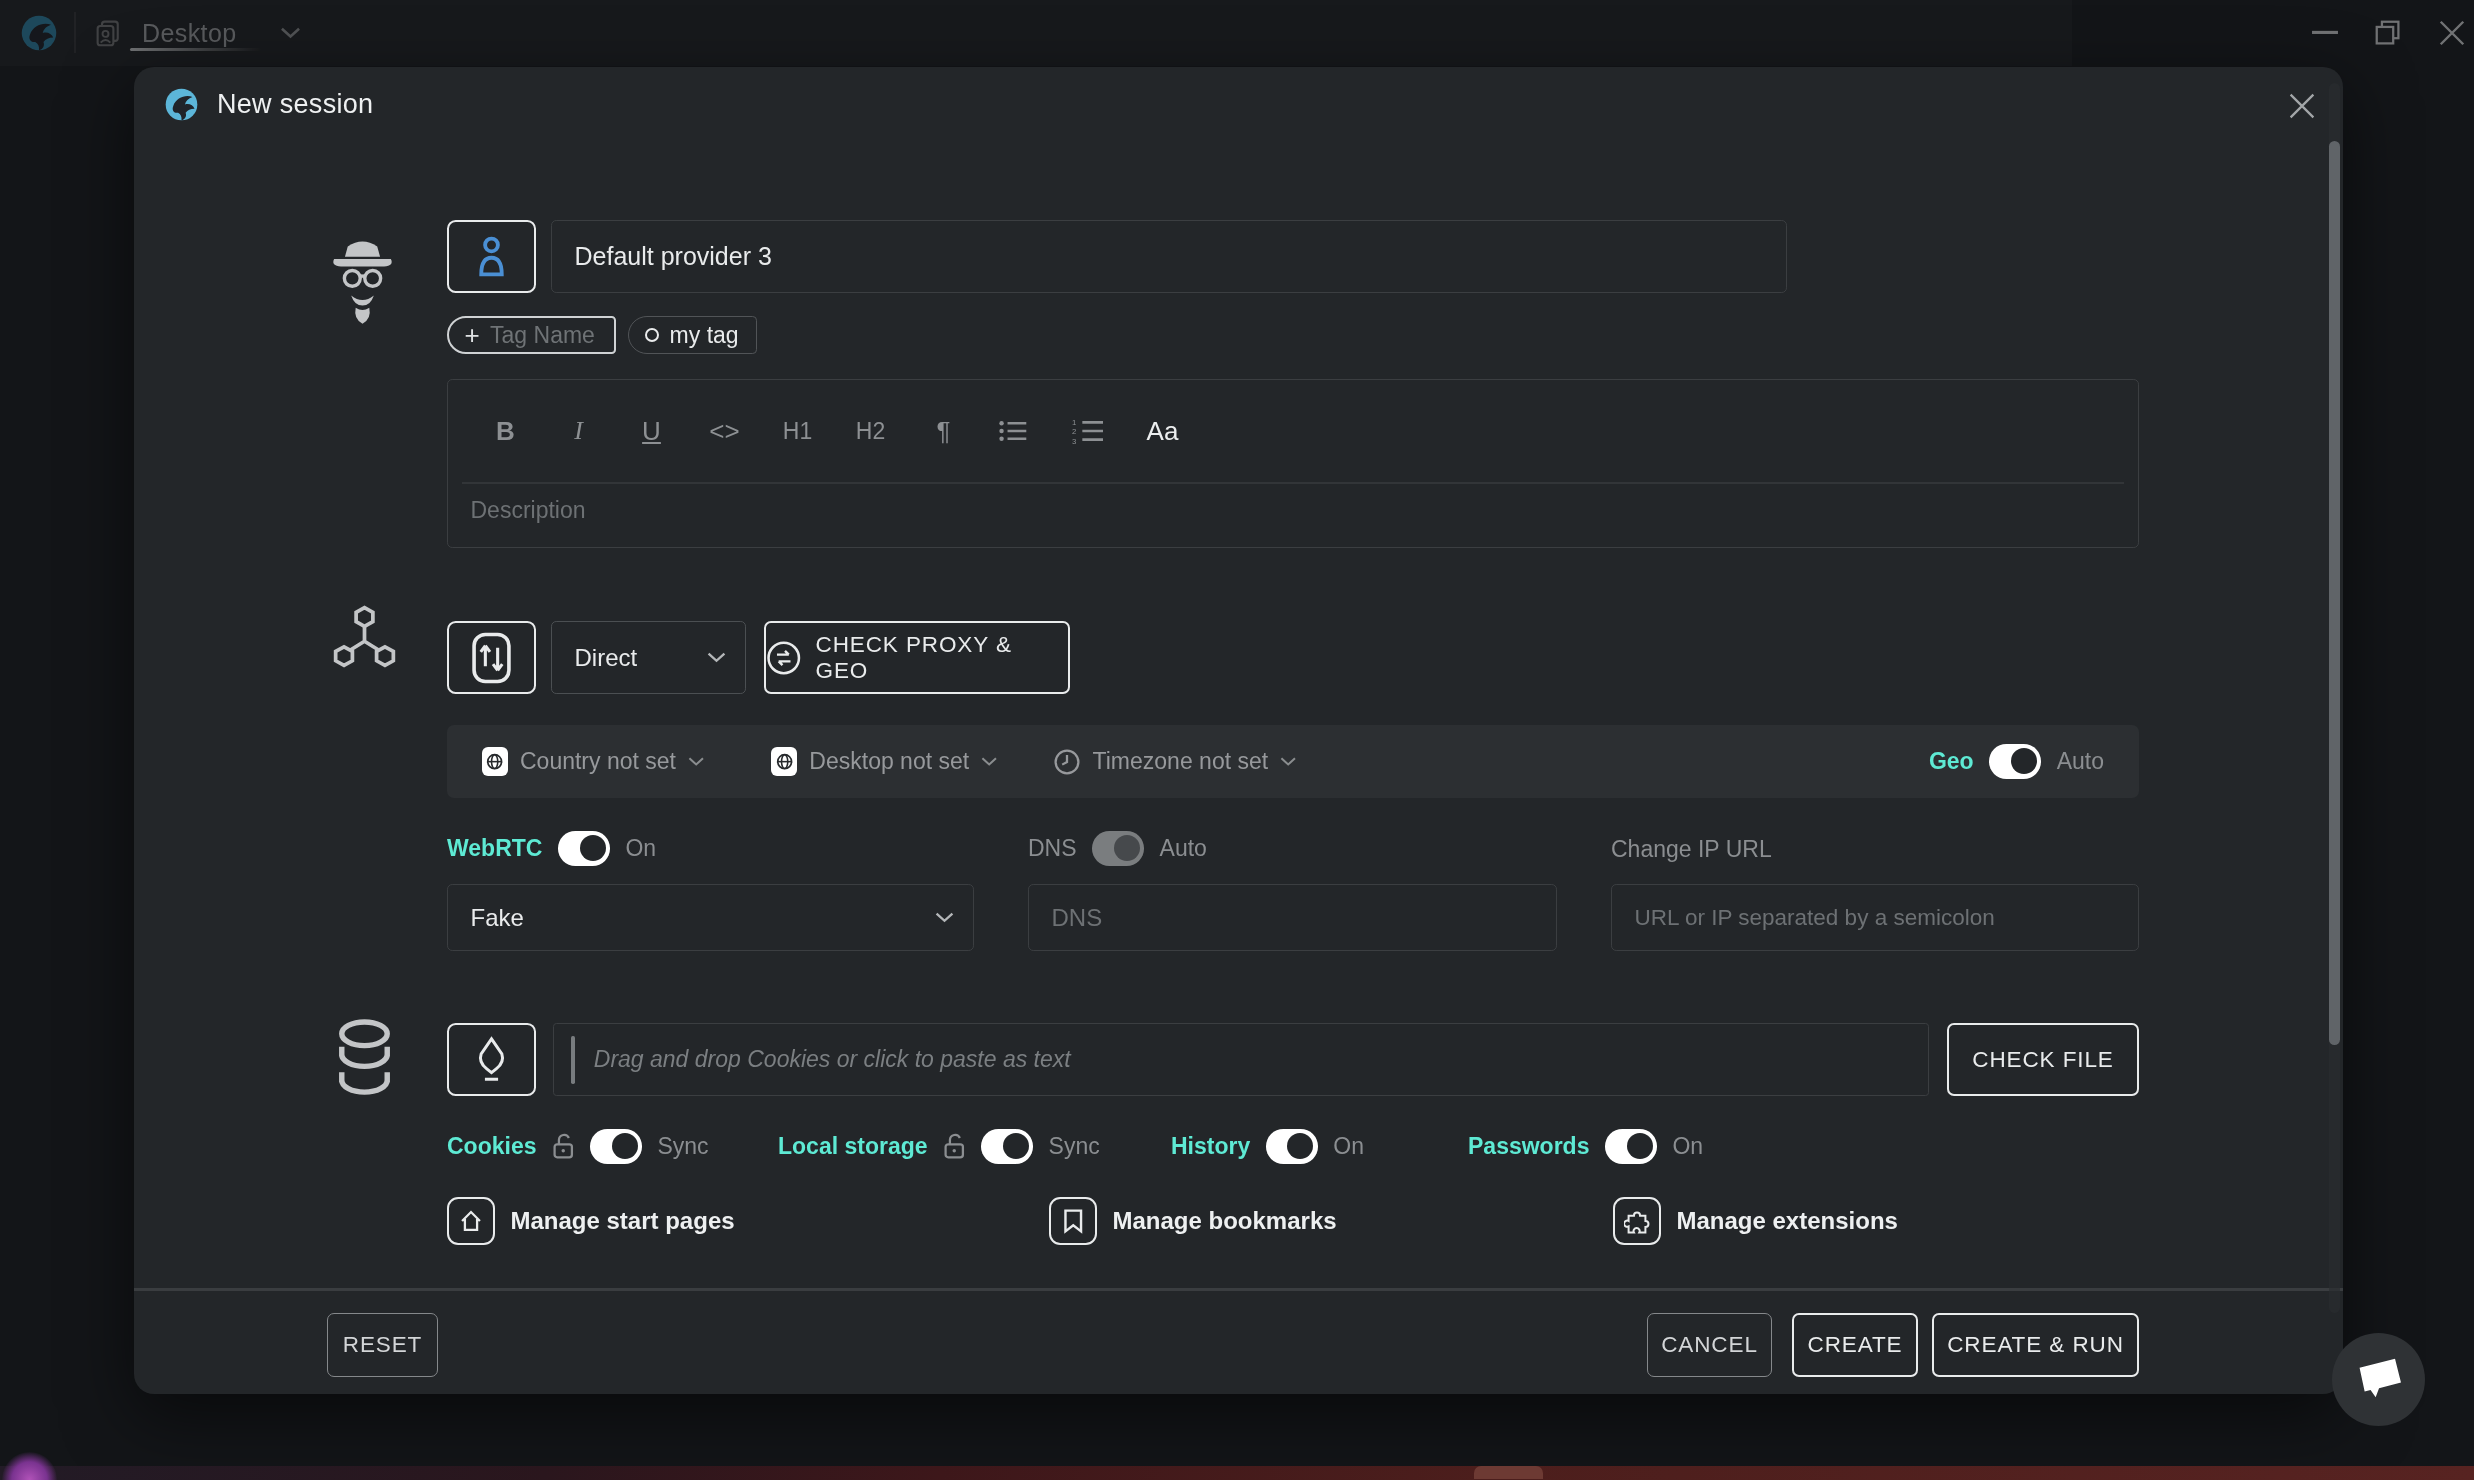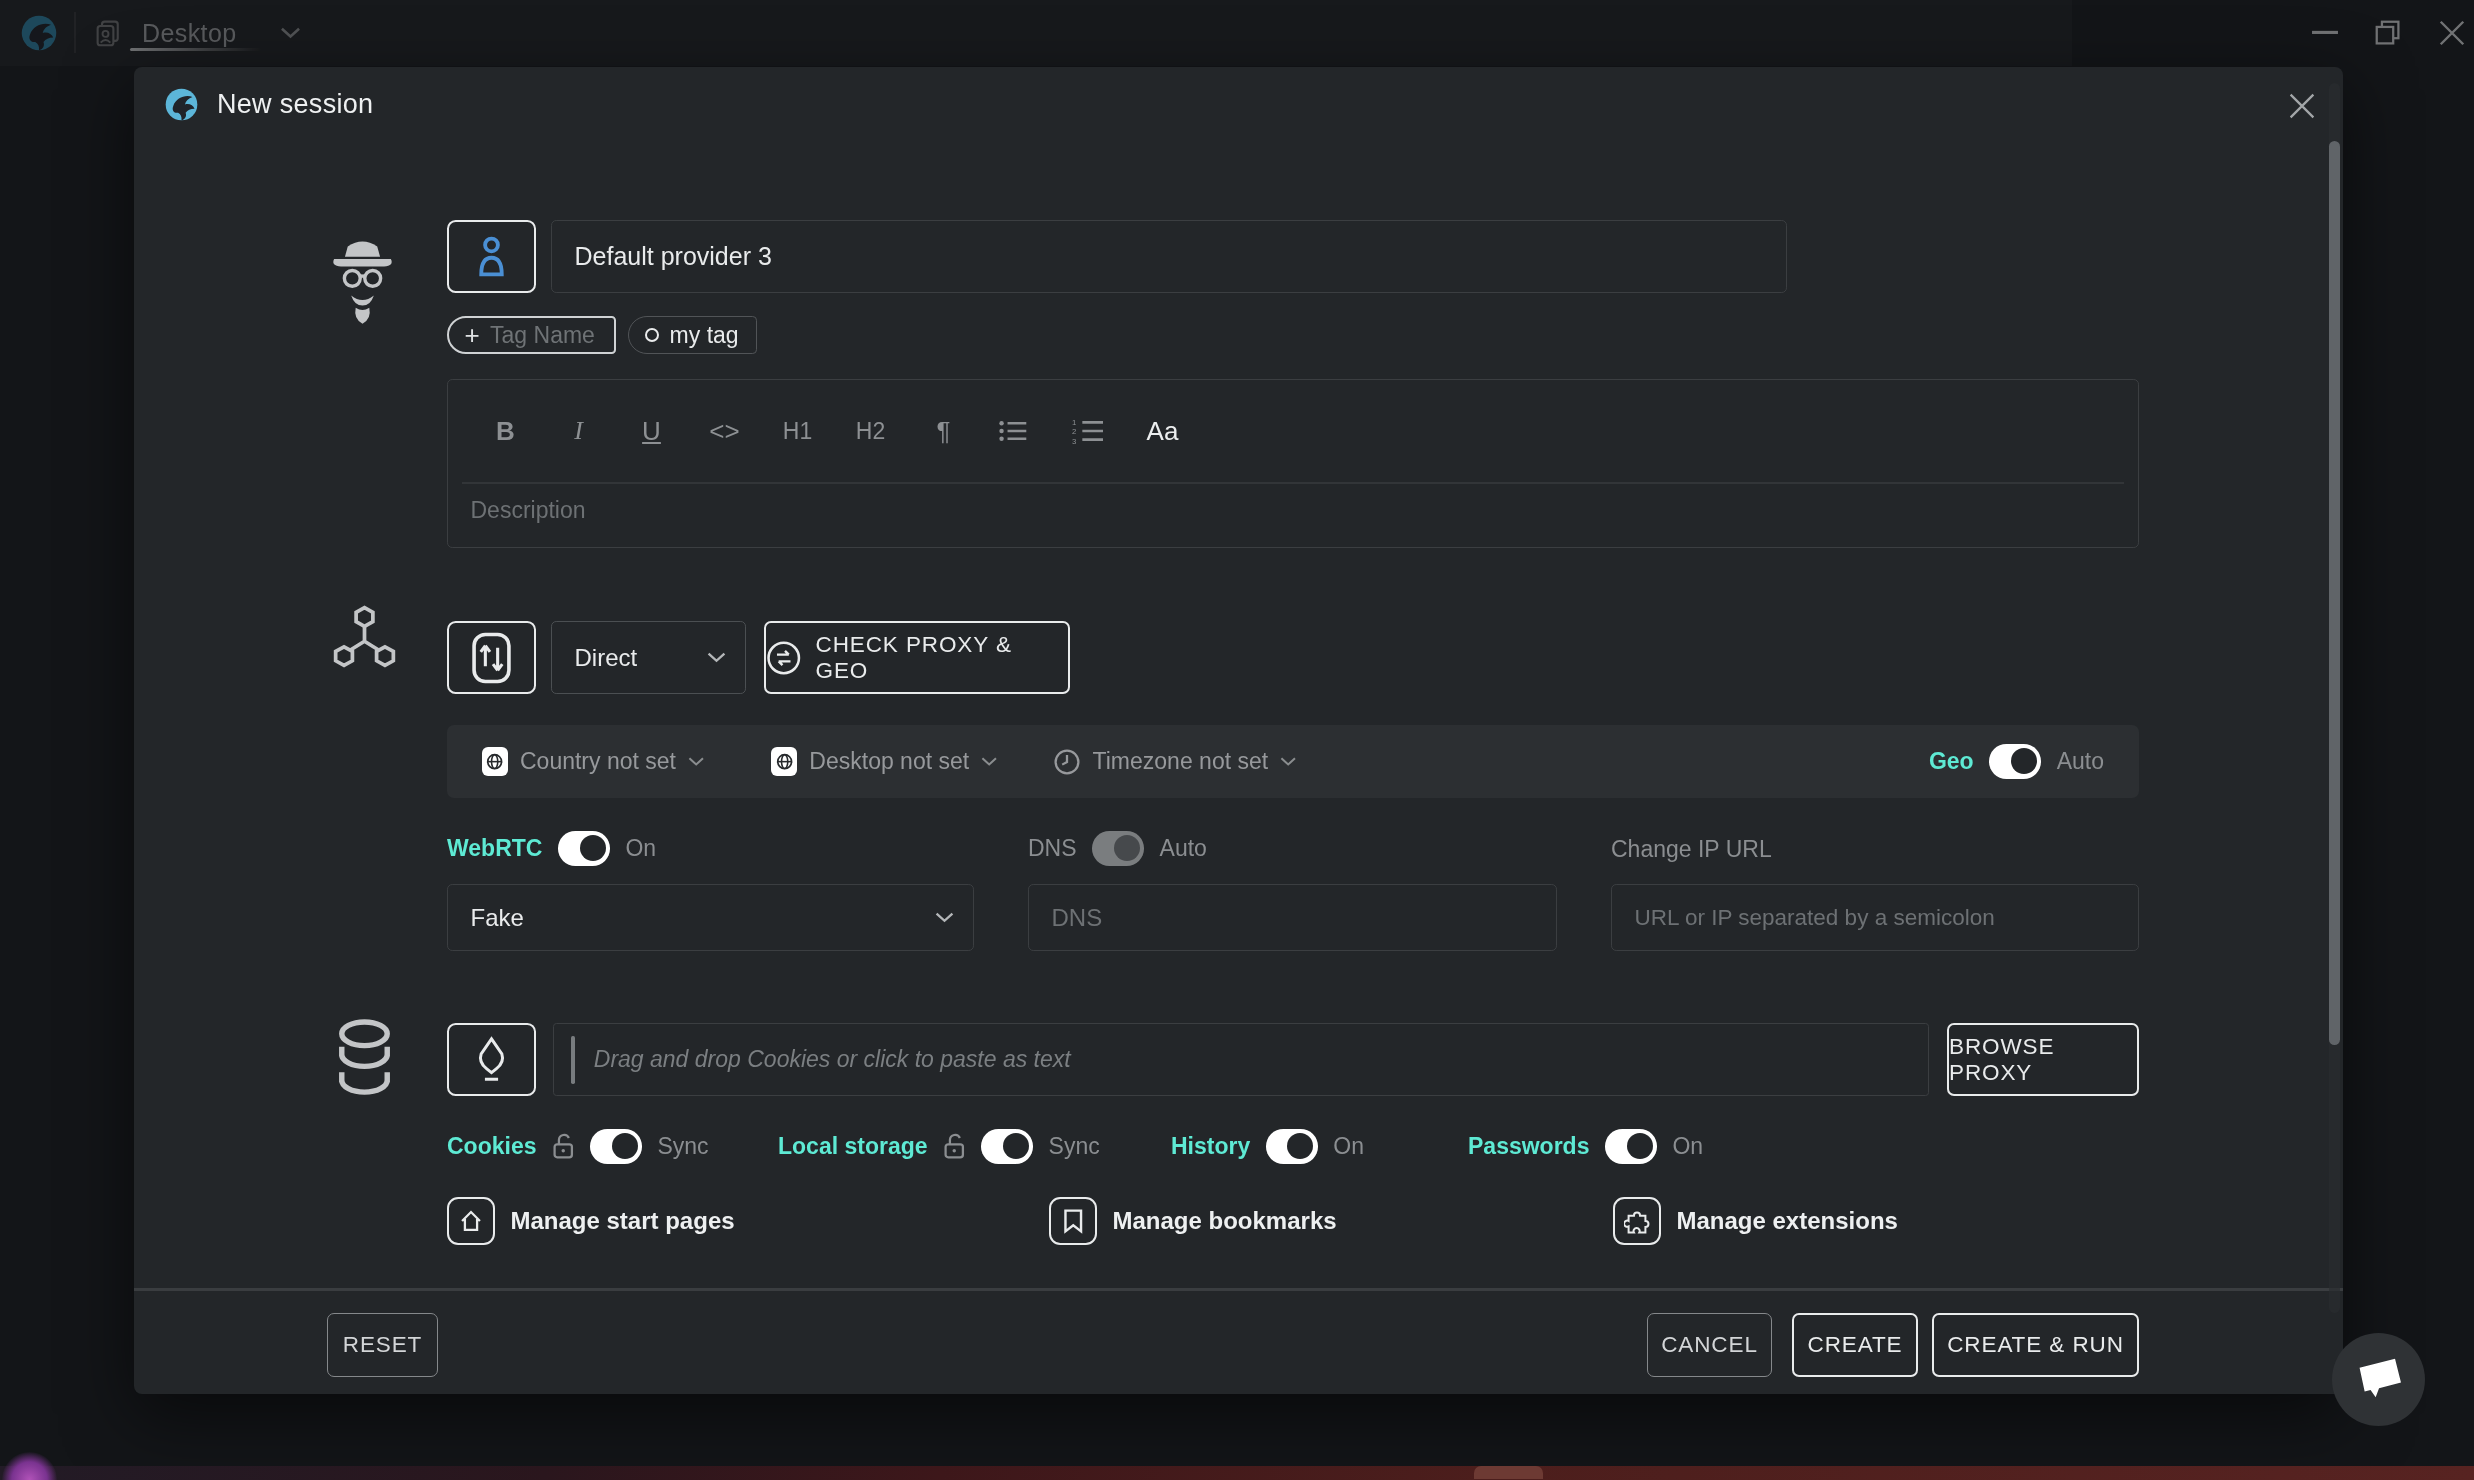--- a/index.html
+++ b/index.html
@@ -13,21 +13,21 @@
   .tab-underline{position:absolute;left:130px;top:48px;width:131px;height:2.6px;
     background:linear-gradient(90deg,rgba(205,208,210,.95),rgba(205,208,210,0));border-radius:1.7px;}
   .tab-label{font-size:25px;color:#9a9da0;letter-spacing:0.4px;}
   .winctl{position:absolute;top:0;height:66px;display:flex;align-items:center;justify-content:center;width:52px;cursor:default;}
 
   
   .dim{position:absolute;left:0;top:0;width:2475px;height:1466px;background:rgba(8,9,10,.45);}
 
   
   .modal{position:absolute;left:134px;top:67px;width:2209px;height:1327px;background:var(--modal-bg,#232629);
-    border-radius:8px;box-shadow:0 21px 69px rgba(0,0,0,.55);overflow:hidden;}
+    border-radius:20px;box-shadow:0 21px 69px rgba(0,0,0,.55);overflow:hidden;}
   .m-header{position:absolute;left:0;top:0;width:2209px;height:74px;display:flex;align-items:center;padding-left:31px;box-sizing:border-box;}
   .m-title{font-size:27px;color:#eef0f1;margin-left:19px;letter-spacing:0.3px;}
   .m-close{position:absolute;right:24px;top:21px;width:35px;height:35px;display:flex;align-items:center;justify-content:center;cursor:pointer;}
 
   
   .field{background:transparent;border:1.7px solid var(--border-soft,#3b3e41);border-radius:5.2px;color:var(--text-primary,#e9ebec);
     font-family:"Liberation Sans",sans-serif;font-size:24px;padding:0 22.5px;box-sizing:border-box;outline:none;}
   .field::placeholder{color:var(--text-placeholder,#6d7174);}
   .dd{display:flex;align-items:center;border:1.7px solid #4b4f52;border-radius:5.2px;box-sizing:border-box;
     padding:0 19px 0 22.5px;font-size:24px;color:var(--text-primary,#e9ebec);cursor:pointer;}
@@ -323,21 +323,21 @@
       <svg width="35" height="47" viewBox="0 0 36 50">
         <path d="M18 3 L29 19 Q32 28 23 35 L18 39 L13 35 Q4 28 7 19 Z" fill="none" stroke="#e9ebec" stroke-width="3.2"></path>
         <path d="M11 46 h14" stroke="#e9ebec" stroke-width="3.2"></path>
       </svg>
     </div>
     <div class="field abs" style="left:419px;top:956px;width:1376px;height:73px;border-radius:3.5px;display:flex;align-items:center;gap:19px;padding:0 17.3px;">
       <span style="width:3.5px;height:48px;background:#787c7f;border-radius:1.7px;flex:none;"></span>
       <span style="font-style:italic;color:#7b7f82;font-size:23px;">Drag and drop Cookies or click to paste as text</span>
     </div>
     <div class="btn-outline abs" style="left:1813px;top:956px;width:192px;height:73px;border-width:2.2px;">
-      <span>BROWSE PROXY</span>
+      <span>CHECK FILE</span>
     </div>
 
     <div class="tg-group abs" style="left:313px;top:1060px;">
       <span class="tg-label">Cookies</span>
       <svg width="22.5" height="28" viewBox="0 0 26 32">
         <rect x="3" y="14" width="20" height="15" rx="3" fill="none" stroke="#8b8e91" stroke-width="2.6"></rect>
         <path d="M8 14 V9 a6 6 0 0 1 11.5 -2.2" fill="none" stroke="#8b8e91" stroke-width="2.6"></path>
         <circle cx="13" cy="21.5" r="2" fill="#8b8e91"></circle>
       </svg>
       <span class="toggle"></span>

